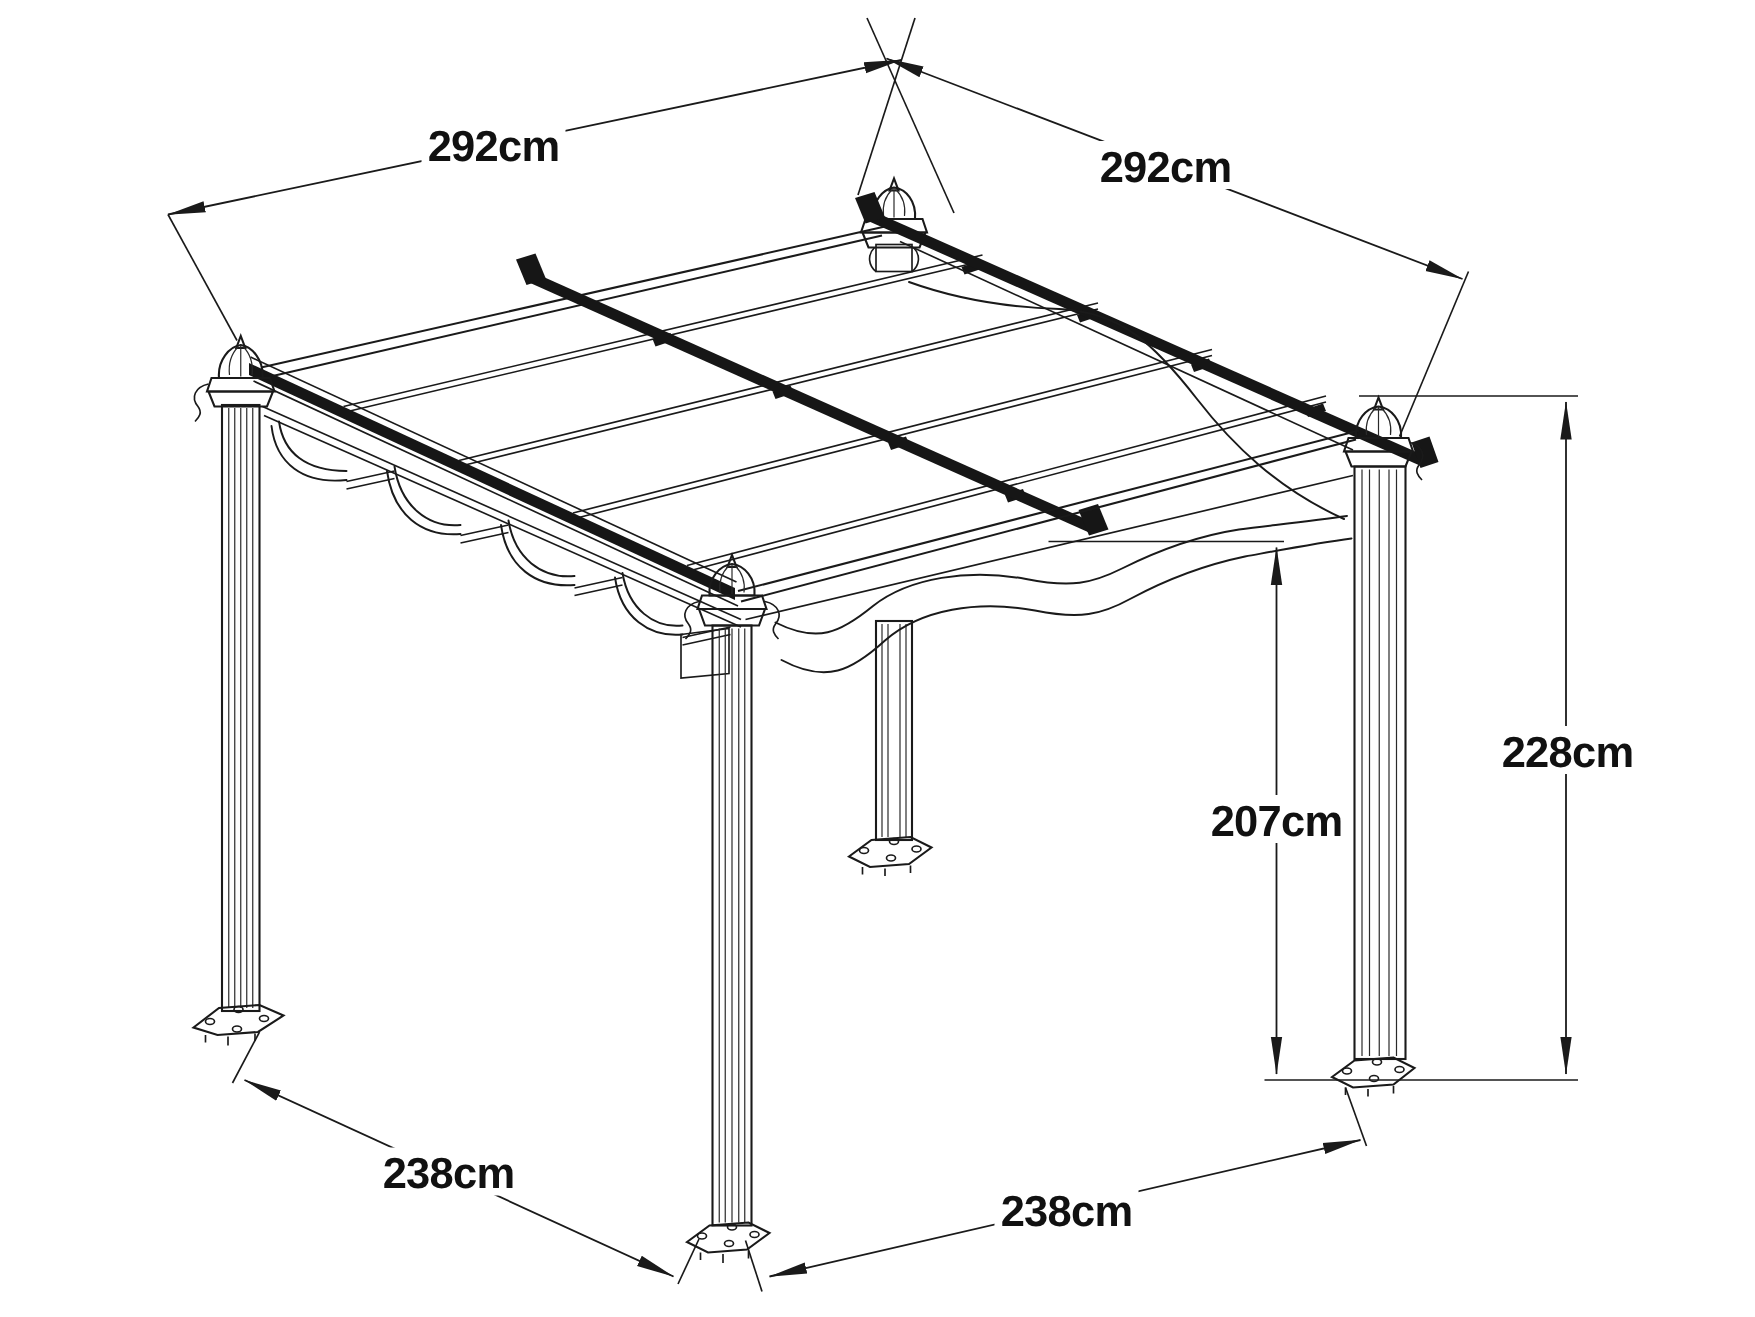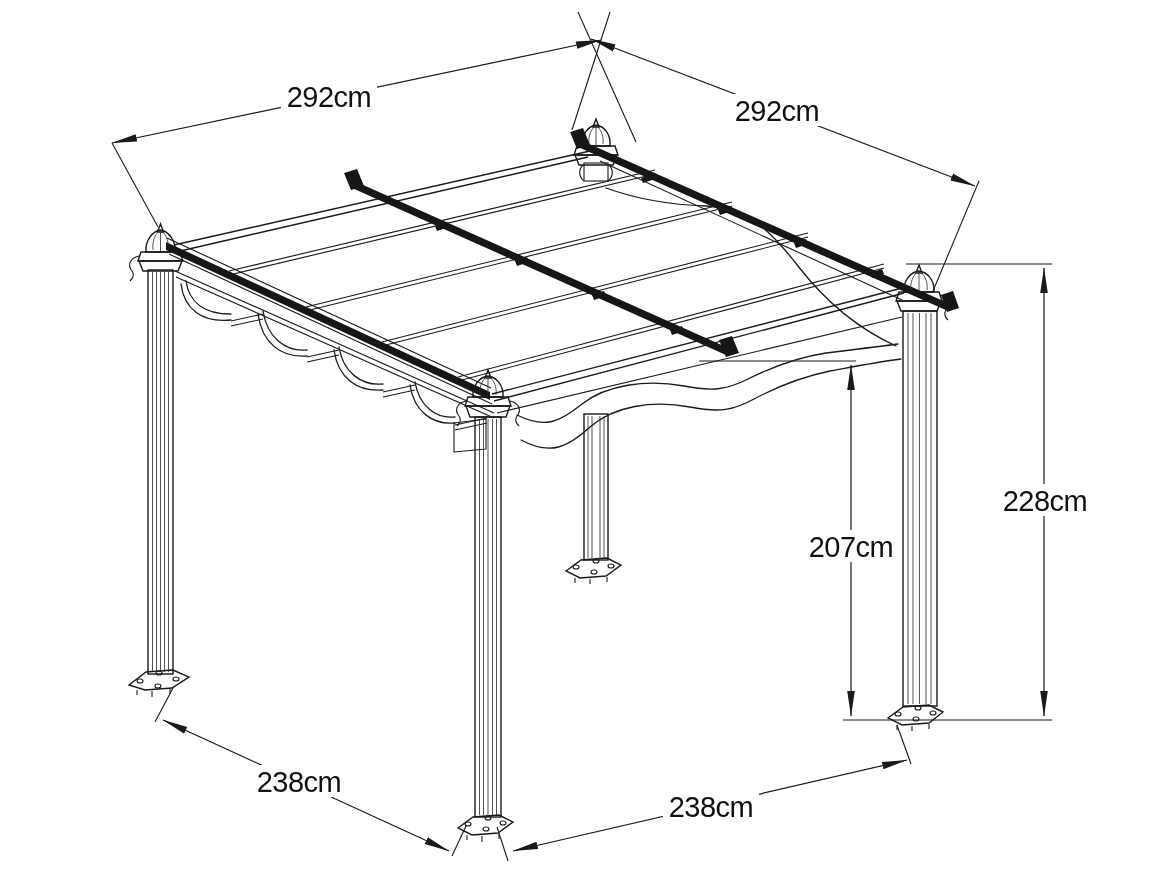--- a/index.html
+++ b/index.html
@@ -1,16 +1,16 @@
 <!DOCTYPE html>
 <html><head>
 <meta charset="utf-8">
 <style>
   html,body{margin:0;padding:0;background:#ffffff;}
-  .canvas{width:1170px;height:878px;background:#ffffff;position:relative;overflow:hidden;}
+  .canvas{width:1170px;height:878px;background:#ffffff;position:relative;overflow:hidden;font-weight:bold;}
   svg{display:block;}
   .thin{stroke:#1a1a1a;stroke-width:1.4;fill:none;}
   .hair{stroke:#1a1a1a;stroke-width:1.1;fill:none;}
   .flute{stroke:#2a2a2a;stroke-width:0.8;fill:none;}
   .solid{fill:#161616;stroke:none;}
   .dim{stroke:#1a1a1a;stroke-width:1.2;fill:none;}
   .ext{stroke:#1a1a1a;stroke-width:1.1;fill:none;}
   .lbl{font-family:"Liberation Sans","DejaVu Sans",sans-serif;font-size:29px;fill:#111;text-anchor:middle;letter-spacing:-0.5px;}
   .lblbg{fill:#ffffff;stroke:none;}
   .wavy{stroke:#1a1a1a;stroke-width:1.3;fill:none;stroke-linecap:round;}

